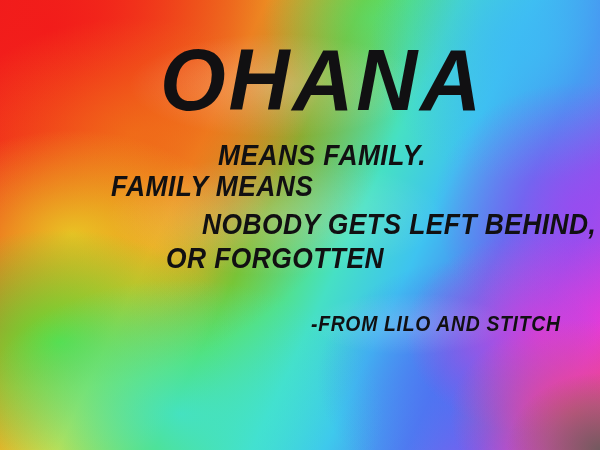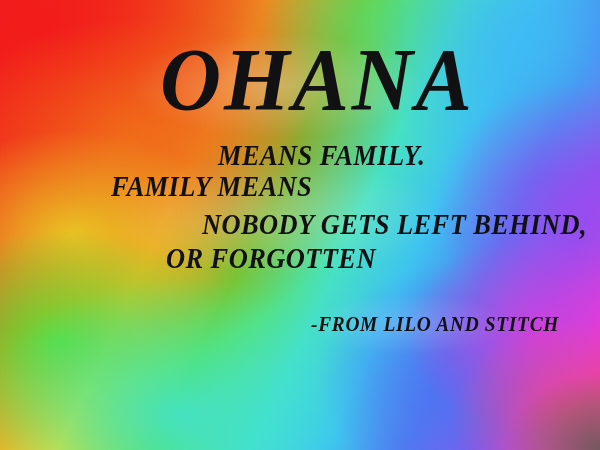--- a/index.html
+++ b/index.html
@@ -5,21 +5,21 @@
   html, body {
     margin: 0;
     padding: 0;
     background: #000;
   }
   #poster {
     position: relative;
     width: 600px;
     height: 450px;
     overflow: hidden;
-    font-family: Liberation Serif, serif;
+    font-family: Liberation Sans, sans-serif;
     user-select: none;
   }
 
   
   .bg-layer {
     position: absolute;
     inset: 0;
   }
   #bg-base {
     background:

